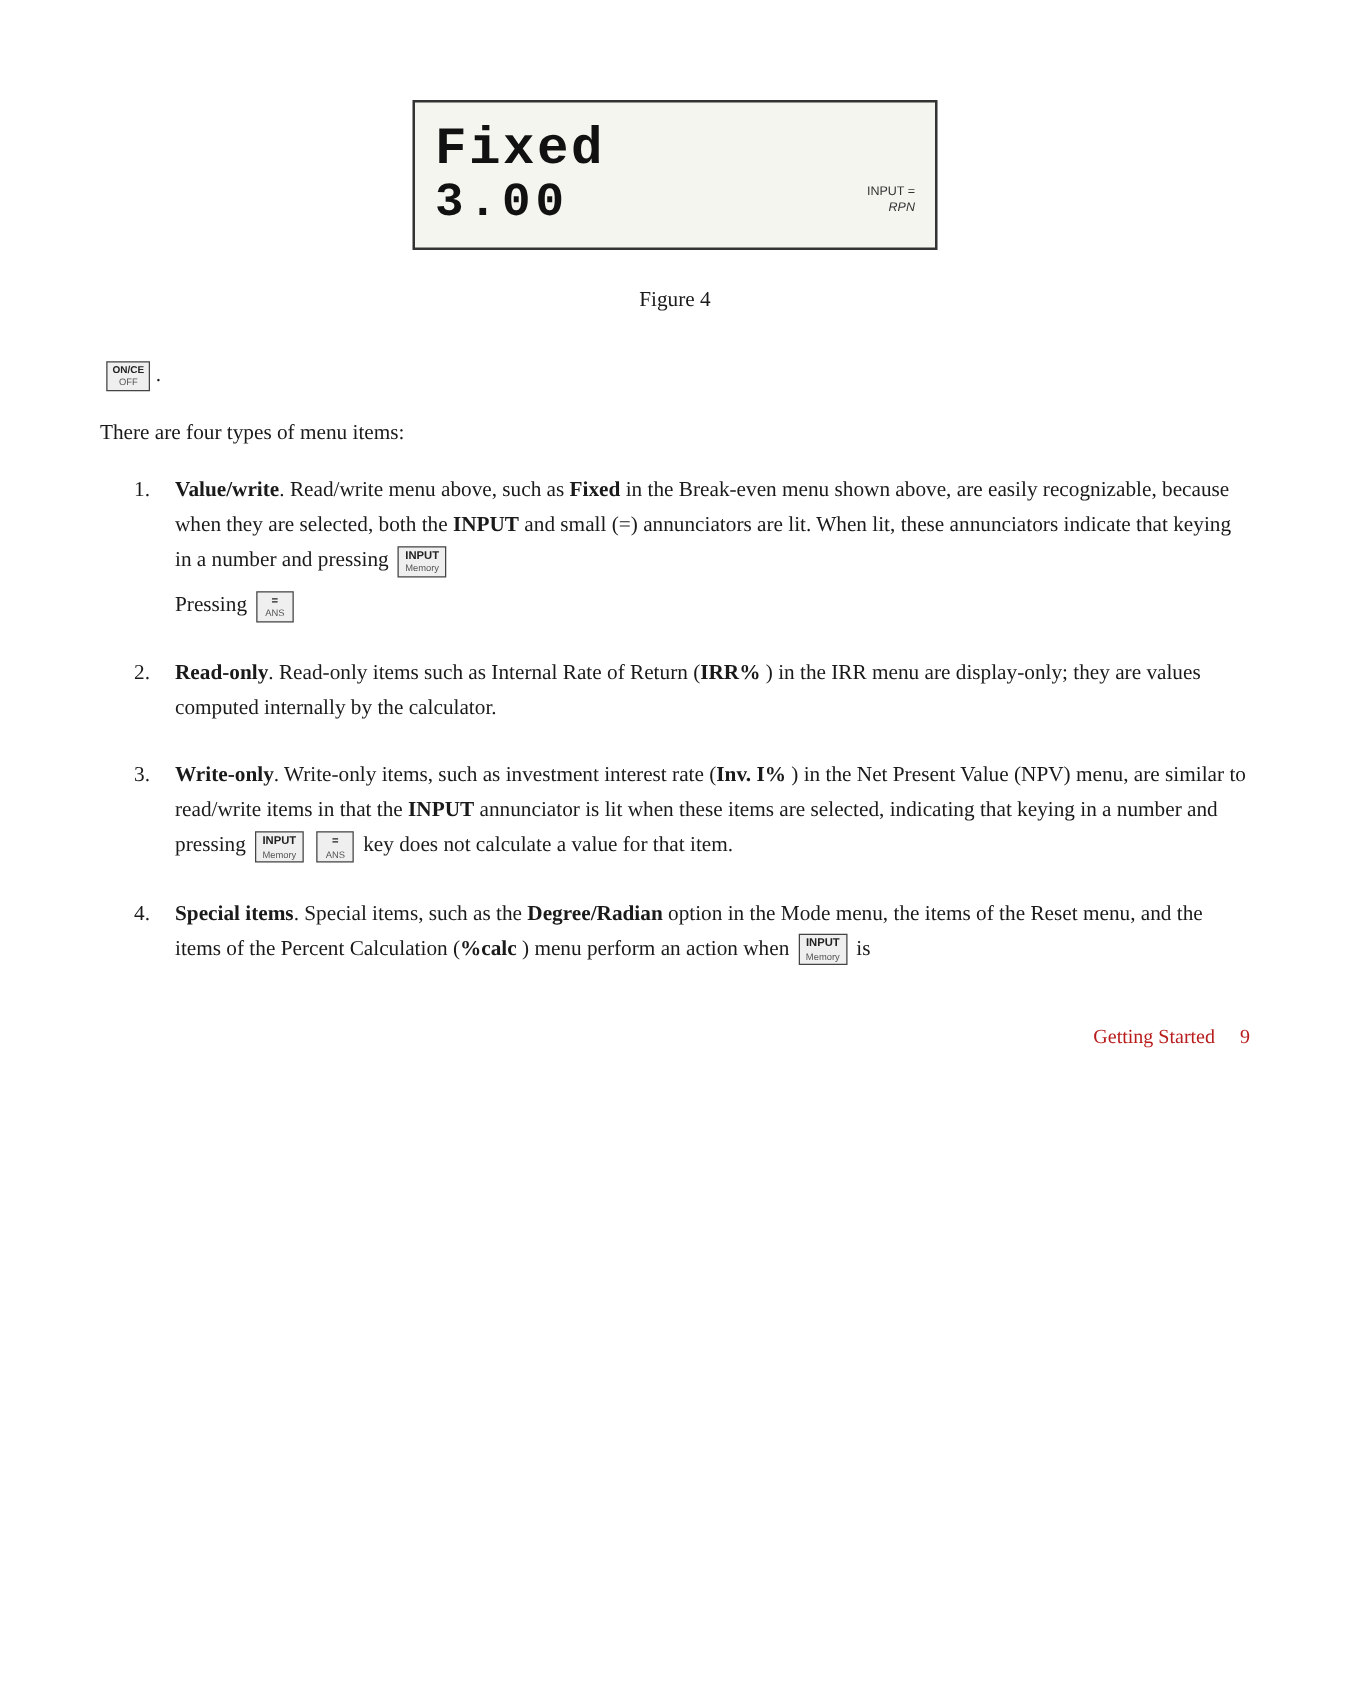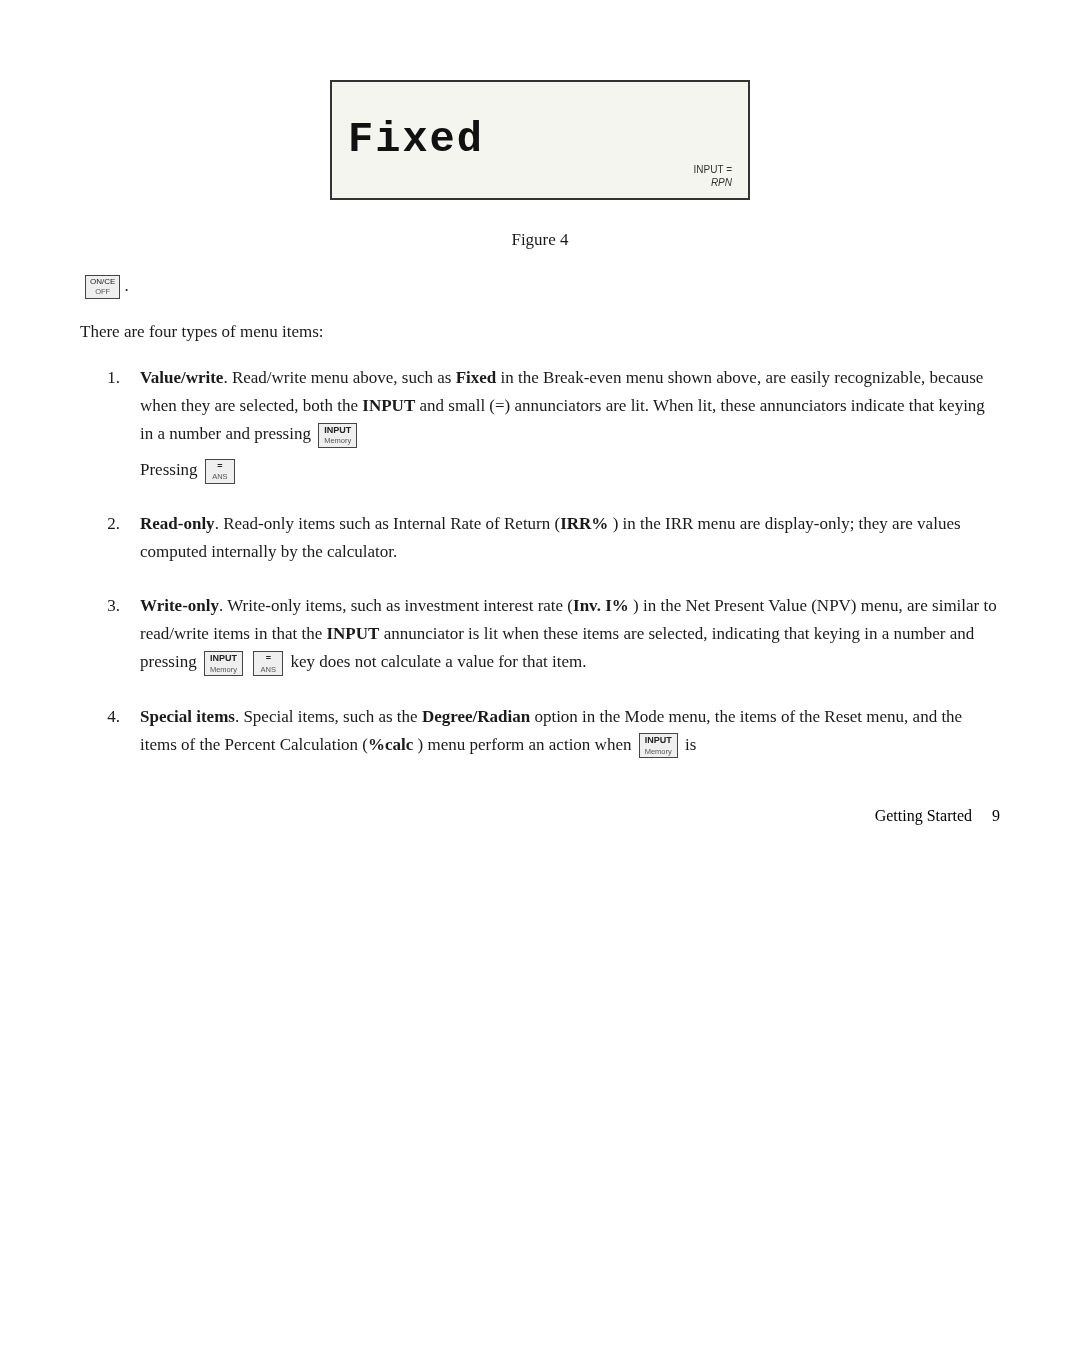--- a/index.html
+++ b/index.html
@@ -59,32 +59,32 @@
       font-weight: bold;
       letter-spacing: 4px;
       color: #111;
       line-height: 1.1;
     }
 
     .display-annunciators {
       display: flex;
       flex-direction: column;
       align-items: flex-end;
-      justify-content: flex-end;
+      justify-content: center;
       padding-top: 4px;
       font-size: 10px;
       font-family: Arial, sans-serif;
       color: #333;
       min-width: 60px;
       margin-top: 36px;
     }
 
     .figure-caption {
       text-align: center;
-      margin-bottom: 22px;
+      margin-bottom: 36px;
       font-size: 17px;
       color: #1a1a1a;
     }
 
     .paragraph {
       margin-bottom: 18px;
       line-height: 1.65;
     }
 
     .bold {
@@ -118,45 +118,46 @@
       margin-bottom: 8px;
       line-height: 1.65;
     }
 
     .footer {
       display: flex;
       justify-content: flex-end;
       align-items: flex-start;
       margin-top: 40px;
       font-size: 16px;
-      color: #000000;
+      color: #b91c1c;
     }
   </style>
 </head>
 <body>
 
 <div>
   <div class="figure-container">
     <div class="calculator-display">
       <div class="display-main">
         <div class="display-fixed">Fixed</div>
+        <div class="display-number">3.00</div>
       </div>
       <div class="display-annunciators">
         <div style="font-size:10px;color:#333;margin-bottom:2px;">INPUT  =</div>
         <div style="font-size:10px;color:#333;font-style:italic;">RPN</div>
       </div>
     </div>
   </div>
 
   <p class="figure-caption">Figure 4</p>
 </div>
 
 <div class="paragraph">
   <span style="display:inline-flex;flex-direction:column;align-items:center;border:1.5px solid #444;background:#efefef;vertical-align:middle;padding:1px 4px;font-family:Arial,sans-serif;line-height:1.3;min-width:30px;margin-left:5px;">
-    <span class="k-top" style="font-size:8px;font-weight:normal;color:#222;">ON/CE</span>
+    <span class="k-top" style="font-size:8px;font-weight:bold;color:#222;">ON/CE</span>
     <span class="k-bot" style="font-size:7.5px;color:#555;">OFF</span>
   </span>
   <span>.</span>
 </div>
 
 <div class="paragraph">
   <span>There are four types of menu items:</span>
 </div>
 
 <div class="list-container">

